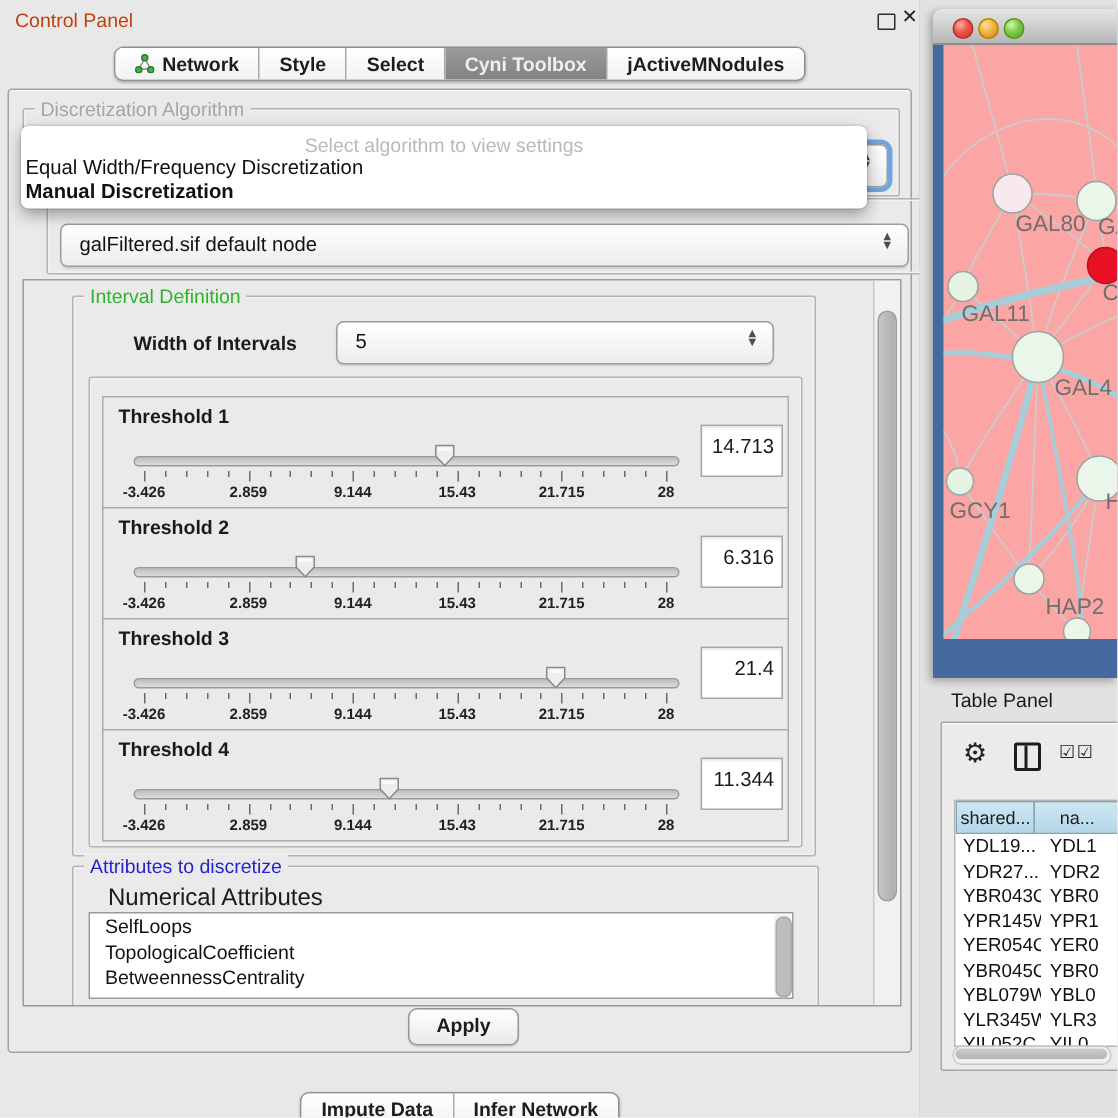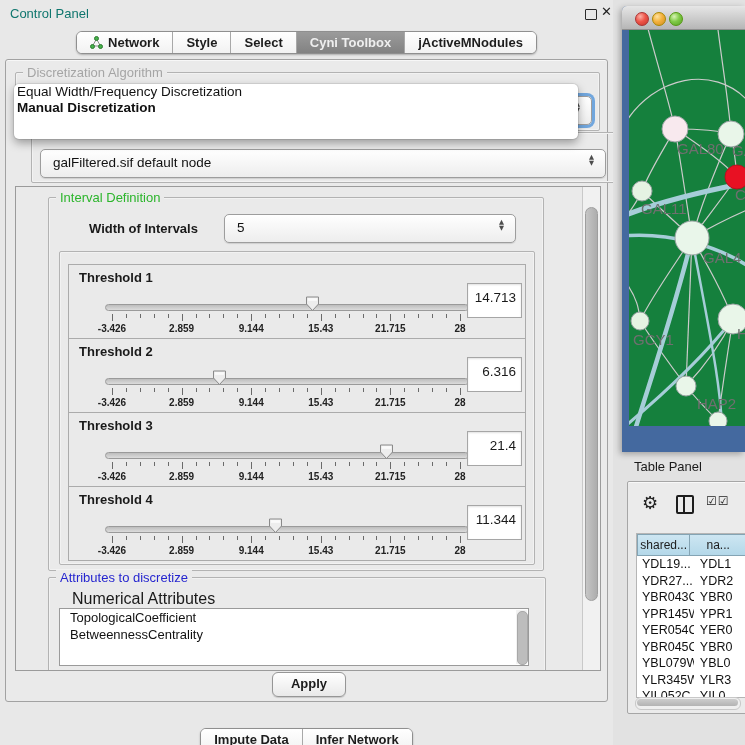--- a/index.html
+++ b/index.html
@@ -1,21 +1,21 @@
 <!DOCTYPE html>
 <html><head>
 <meta charset="utf-8">
 <style>
   html,body{margin:0;padding:0;}
   .root{position:relative;width:745px;height:745px;background:#e4e4e4;overflow:hidden;
         font-family:"Liberation Sans","DejaVu Sans",sans-serif;font-size:13px;color:#1a1a1a;}
 
   
   .left-panel{position:absolute;left:0;top:0;width:613px;height:745px;background:#e8e8e8;border-right:1px solid #bdbdbd;}
-  .panel-title{position:absolute;left:10px;top:6px;font-size:13px;color:#0f766e;}
+  .panel-title{position:absolute;left:10px;top:6px;font-size:13px;color:#c2410c;}
   .float-box{position:absolute;left:585px;top:9px;width:10px;height:9px;border:1.6px solid #2b2b2b;border-radius:1px;}
   .close-x{position:absolute;left:601px;top:4px;font-size:13px;font-weight:bold;color:#1f1f1f;font-family:"DejaVu Sans",sans-serif;}
 
   .tabs-row{position:absolute;left:0;width:613px;display:flex;justify-content:center;}
   .seg{display:inline-flex;border:1px solid #8f8f8f;border-radius:6px;overflow:hidden;background:#fff;box-shadow:0 1px 2px rgba(0,0,0,.25);}
   .seg-item{display:flex;align-items:center;gap:5px;padding:3px 13px;font-size:13px;font-weight:bold;color:#1d1d1d;
             background:linear-gradient(#ffffff,#f2f2f2);border-left:1px solid #a8a8a8;cursor:default;white-space:nowrap;}
   .seg-item:first-child{border-left:none;}
   .seg-item.active{background:linear-gradient(#9b9b9b,#828282);color:#efefef;}
 
@@ -38,21 +38,21 @@
 
   .scrollpane{position:absolute;left:9px;top:126px;width:584px;height:483px;border:1px solid #9b9b9b;background:#eaeaea;overflow:hidden;}
   .v-scrollbar{position:absolute;left:566px;top:0;width:17px;height:483px;background:#f1f1f1;border-left:1px solid #c9c9c9;}
   .v-thumb{position:absolute;left:2px;top:20px;width:11px;height:392px;background:linear-gradient(90deg,#c6c6c6,#adadad);
            border:1px solid #9e9e9e;border-radius:7px;}
 
   .num-label{position:absolute;font-weight:bold;font-size:13px;color:#1a1a1a;}
   .thr-stack{position:absolute;left:8px;top:13px;width:458px;}
   .thr-box{position:relative;width:456px;height:73px;border:1px solid #ababab;background:#eaeaea;margin-top:-1px;}
   .thr-label{position:absolute;left:10px;top:5px;font-weight:bold;font-size:13px;}
-  .slider{position:absolute;left:16px;top:0;width:456px;height:73px;text-align:center;}
+  .slider{position:absolute;left:0;top:0;width:456px;height:73px;text-align:center;}
   .track{position:absolute;left:20px;top:39px;width:362px;height:5px;border:1px solid #9a9a9a;border-radius:4px;
          background:linear-gradient(#bdbdbd,#dcdcdc);}
   .handle{position:absolute;top:30px;width:15px;height:17px;}
   .tick{position:absolute;top:49px;width:1px;height:4px;background:#6a6a6a;}
   .tick.major{height:7px;}
   .tick-label{position:absolute;top:58px;transform:translateX(-50%);font-size:10px;font-weight:bold;color:#222;white-space:nowrap;}
   .thr-value{position:absolute;left:398px;top:18px;width:48px;height:27px;background:#fff;border:1px solid #a6a6a6;
              font-size:13.5px;text-align:right;padding:6px 5px 0 0;box-shadow:inset 0 1px 2px rgba(0,0,0,.12);}
 
   .attr-title{position:absolute;left:12px;top:12px;font-weight:normal;font-size:16px;margin-left:11px;}
@@ -75,21 +75,21 @@
   
   .right-side{position:absolute;left:613px;top:0;width:132px;height:745px;background:#e2e2e2;}
   .net-window{position:absolute;left:9px;top:6px;width:123px;height:446px;background:#44699f;border-radius:5px 0 0 0;
               box-shadow:-2px 2px 6px rgba(0,0,0,.3);}
   .mac-titlebar{position:absolute;left:0;top:0;width:123px;height:23px;border-radius:5px 0 0 0;
                 background:linear-gradient(#e6e6e6,#b6b6b6);border-bottom:1px solid #8e8e8e;}
   .tl{position:absolute;top:6px;width:12px;height:12px;border-radius:50%;}
   .tl.red{left:13px;background:radial-gradient(circle at 35% 30%,#fbb0a6,#ee5448 45%,#c4352a);border:.5px solid #a33;}
   .tl.yellow{left:30px;background:radial-gradient(circle at 35% 30%,#fde2a0,#f3b13c 45%,#cd8a22);border:.5px solid #a80;}
   .tl.green{left:47px;background:radial-gradient(circle at 35% 30%,#d8f3b4,#7fca46 45%,#57a226);border:.5px solid #591;}
-  .net-content{position:absolute;left:7px;top:24px;width:116px;height:396px;background:#15803d;overflow:hidden;}
+  .net-content{position:absolute;left:7px;top:24px;width:116px;height:396px;background:#fca5a5;overflow:hidden;}
 
   .tp-title{position:absolute;left:21px;top:459px;font-size:13px;color:#1a1a1a;}
   .table-panel{position:absolute;left:14px;top:481px;width:118px;height:231px;background:#ebebeb;
                border:1px solid #a6a6a6;border-radius:2px;box-shadow:inset 0 1px 0 #f8f8f8;overflow:hidden;}
   .tp-toolbar{position:absolute;left:0;top:8px;width:118px;height:34px;}
   .gear{position:absolute;left:14px;top:2px;font-size:18px;color:#222;font-family:"DejaVu Sans",sans-serif;}
   .col-icon{position:absolute;left:48px;top:5px;width:14px;height:15px;border:2px solid #1d1d1d;border-radius:2px;}
   .col-icon:before{content:"";position:absolute;left:5px;top:0;width:2px;height:15px;background:#1d1d1d;}
   .checks{position:absolute;left:78px;top:4px;font-size:12px;letter-spacing:1px;color:#222;font-family:"DejaVu Sans",sans-serif;}
   .tp-table{position:absolute;left:8px;top:51px;width:110px;height:163px;background:#fff;border:1px solid #b5b5b5;overflow:hidden;}
@@ -348,20 +348,21 @@
           </div>
         </div>
 
         <div class="group" style="left:32px;top:390px;width:496px;height:104px;">
           <span class="legend blue">Attributes to discretize</span>
           <div class="attr-title">Numerical Attributes</div>
           <div class="attr-list" id="attr-list">
             <div class="list-vscroll">
                 <div class="list-vthumb"></div>
               </div>
+          <div class="attr-item">SelfLoops</div>
               <div class="attr-item">TopologicalCoefficient</div>
               <div class="attr-item">BetweennessCentrality</div>
             </div>
         </div>
 
         <div class="v-scrollbar">
             <div class="v-thumb"></div>
           </div>
       </div>
 
@@ -374,20 +375,21 @@
             <span>Impute Data</span>
           </div>
           <div class="seg-item">
             <span>Infer Network</span>
           </div>
         </div>
     </div>
   </div>
 
   <div class="popup">
+    <div class="popup-ph">Select algorithm to view settings</div>
     <div id="popup-options">
         <div class="popup-opt">Equal Width/Frequency Discretization</div>
         <div class="popup-opt bold">Manual Discretization</div>
       </div>
   </div>
 
   <div class="right-side">
 
     <div class="net-window">
       <div class="mac-titlebar">

